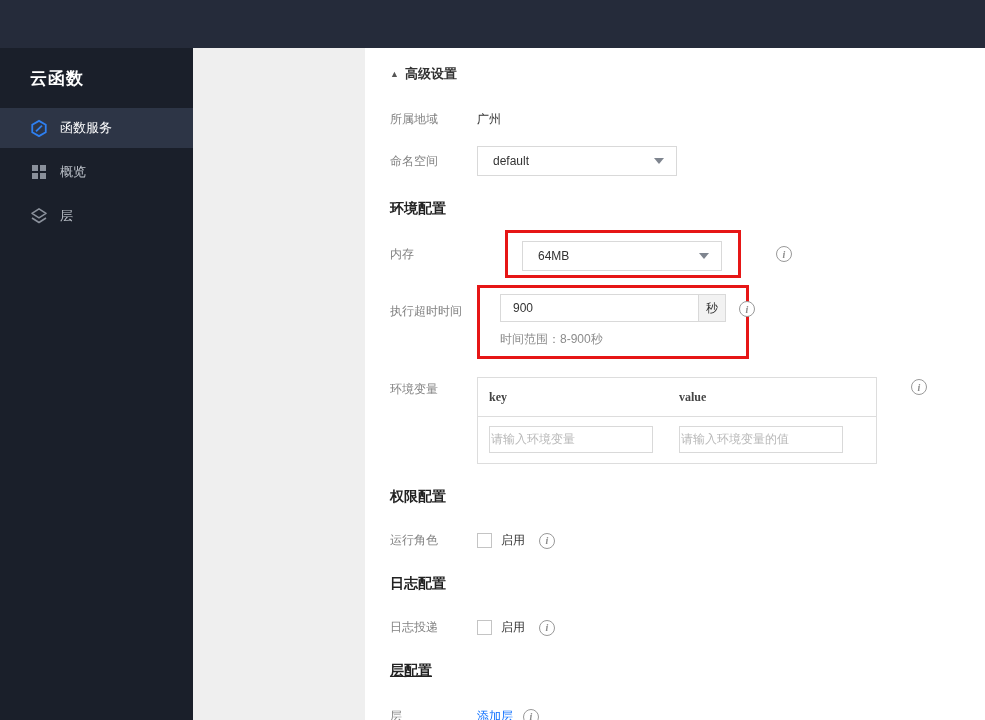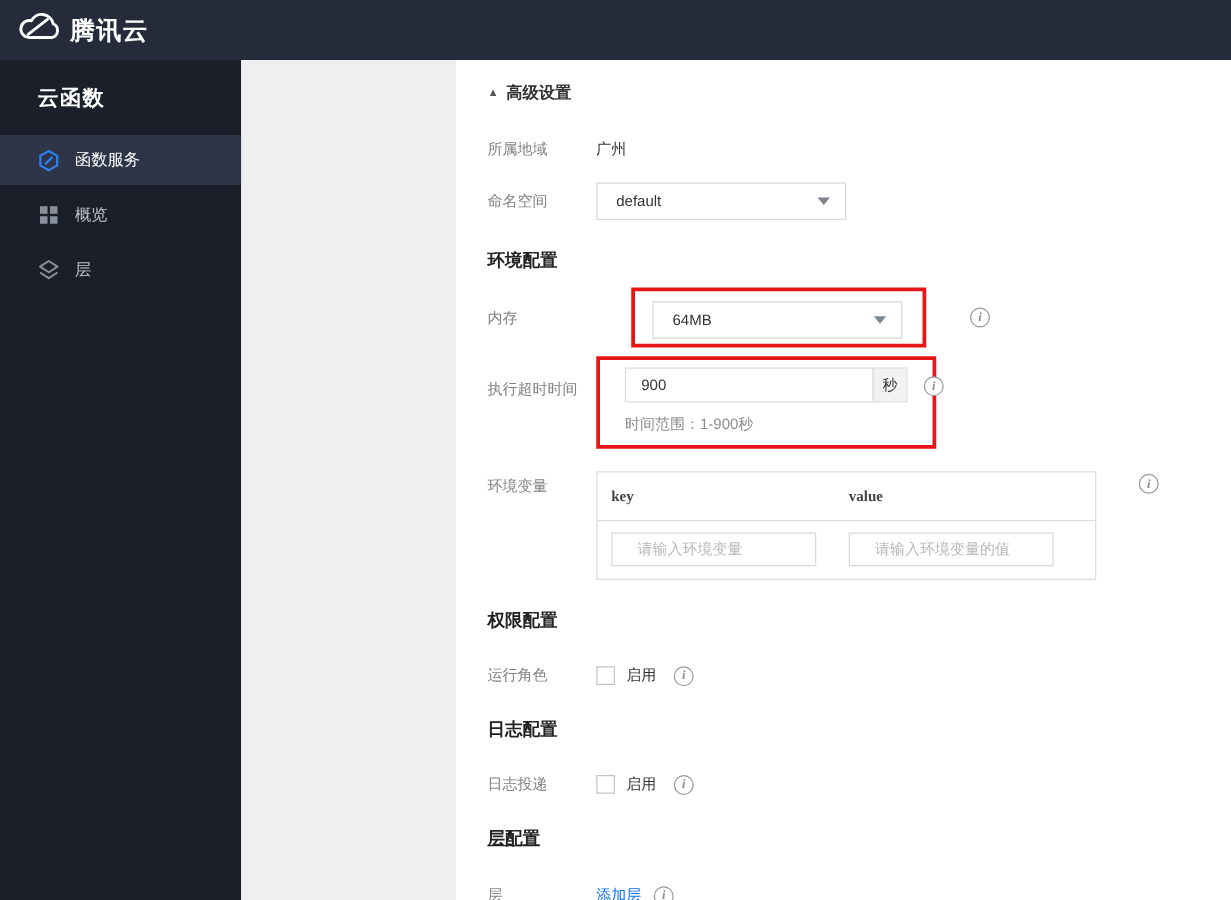--- a/index.html
+++ b/index.html
@@ -60,44 +60,35 @@
 
   .info { width: 16px; height: 16px; border: 1px solid #999; border-radius: 50%; color: #8a8a8a; display: inline-flex; align-items: center; justify-content: center; font: italic bold 10px "Liberation Serif", "DejaVu Serif", serif; flex-shrink: 0; cursor: pointer; background: #fff; }
   .info-mem { margin-left: 7px; }
   .info-timeout { position: absolute; top: 13px; right: -9px; }
   .info-env { margin-left: 34px; margin-top: 2px; }
   .info-inline { margin-left: 14px; }
 
   .envtable { width: 400px; border: 1px solid #ddd; font-family: Liberation Serif, serif; }
   .env-head { display: grid; grid-template-columns: 190px 1fr; padding: 12px 0 11px 11px; border-bottom: 1px solid #ddd; font-weight: bold; color: #444; }
   .env-body { display: grid; grid-template-columns: 190px 1fr; padding: 9px 0 10px 11px; }
-  .envtable input { width: 164px; height: 27px; border: 1px solid #d9d9d9; outline: none; padding: 0 20px; font-size: 12px; color: #333; font-family: inherit; }
+  .envtable input { width: 164px; height: 27px; border: 1px solid #d9d9d9; outline: none; padding: 0 1px; font-size: 12px; color: #333; font-family: inherit; }
   .envtable input::placeholder { color: #b8b8b8; }
   input::placeholder { color: #b8b8b8; }
   .env-lbl { padding-top: 4px; }
 
   .checkbox { width: 15px; height: 15px; border: 1px solid #c4c4c4; background: #fff; display: inline-block; cursor: pointer; flex-shrink: 0; }
   .cb-label { margin-left: 9px; color: #333; }
 
   .link { color: #0a6eff; cursor: pointer; text-decoration: none; }
   .info-layer { margin-left: 10px; }
 </style>
 </head>
 <body>
 
 <div class="topbar">
-  <div class="logo">
-    <span>
-      <svg width="36" height="26" viewBox="0 0 36 26">
-        <path d="M10.5 21 a6.8 6.8 0 1 1 1.6 -13.4 A9.3 9.3 0 0 1 29.5 10 a5.8 5.8 0 0 1 -1 11 Z" fill="none" stroke="#fff" stroke-width="2.3" stroke-linejoin="round"></path>
-        <line x1="9.5" y1="18.5" x2="25" y2="6.5" stroke="#fff" stroke-width="2.3" stroke-linecap="round"></line>
-      </svg>
-    </span>
-    <span class="logo-text">腾讯云</span>
-  </div>
 </div>
 
 <div class="app">
 
   <aside class="sidebar">
     <div class="side-title">云函数</div>
 
     <div class="side-item active">
       <span class="sicon">
         <svg width="19" height="19" viewBox="0 0 20 20">
@@ -166,21 +157,21 @@
       <span class="info info-mem">i</span>
     </div>
 
     <div class="row m-timeout">
       <span class="lbl" style="padding-top:18px">执行超时时间</span>
       <div class="redbox redbox-timeout">
         <div class="input-group">
           <input type="text" value="900" style="">
           <span class="unit">秒</span>
         </div>
-        <div class="hint">时间范围：1-900秒</div>
+        <div class="hint">时间范围：8-900秒</div>
         <span class="info info-timeout">i</span>
       </div>
     </div>
 
     <div class="row m-envvars">
       <span class="lbl env-lbl">环境变量</span>
       <div class="envtable">
         <div class="env-head">
           <span>key</span>
           <span>value</span>

